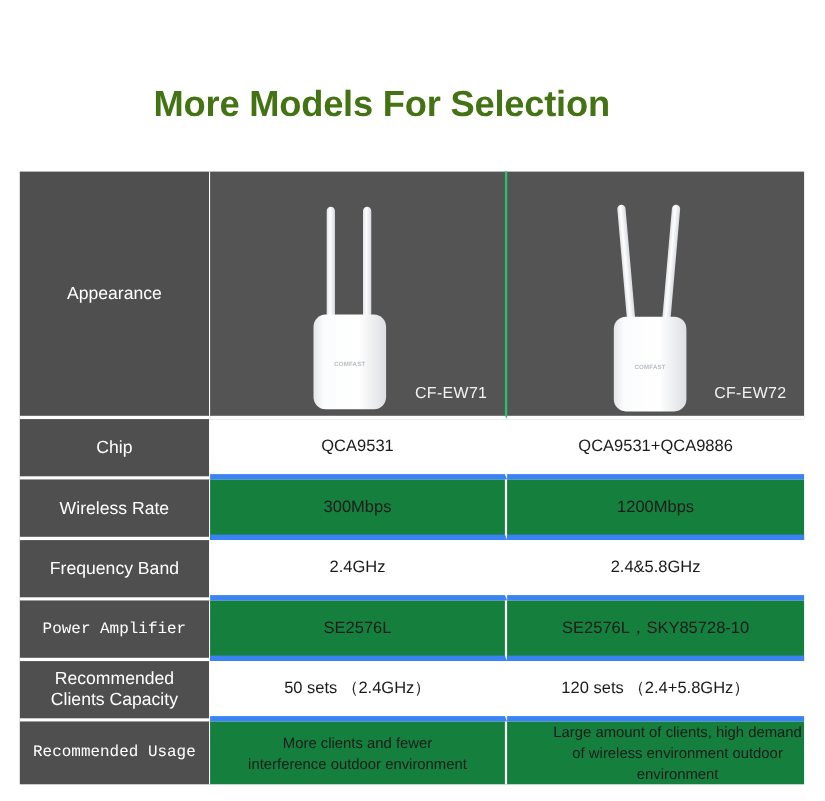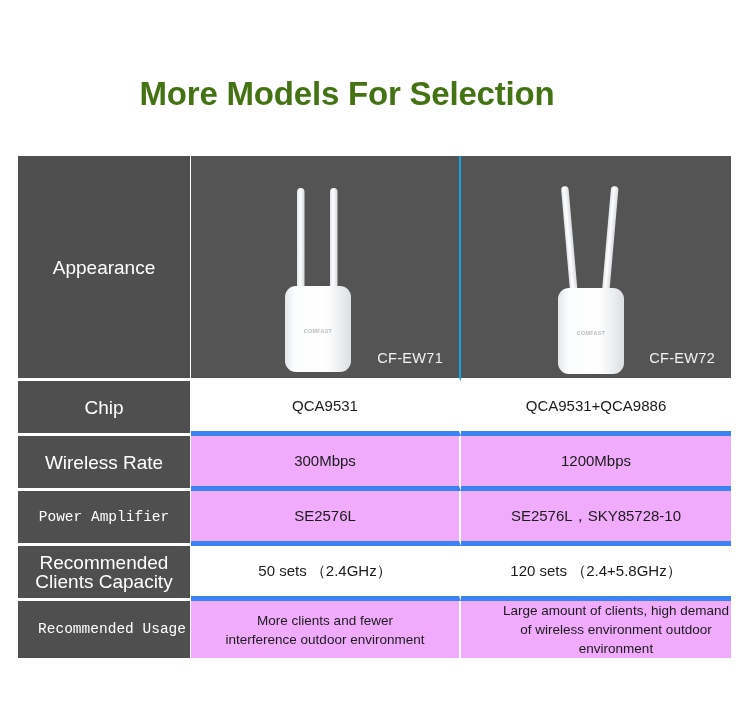--- a/index.html
+++ b/index.html
@@ -48,21 +48,21 @@
   }
 
   
   col.c-label { width: 173px; }
   col.c-model { width: 270px; }
 
   
   .lbl {
     background: #4f4f4f;
     color: #ffffff;
-    font-size: 19px;
+    font-size: 16px;
     line-height: 19px;
     border-bottom: 3px solid #ffffff;
     border-right: 1px solid #ffffff;
   }
   .lbl.small {
     font-size: 14.5px;
     font-family: Liberation Mono, monospace;
   }
   .lbl .lbl-text {
     display: block;
@@ -72,28 +72,28 @@
   
   .val {
     font-size: 15px;
     color: #1b1b1b;
     line-height: 20px;
     border-bottom: 5px solid #3b82f6;
     border-right: 2px solid #ffffff;
   }
   .val:last-child { border-right: none; }
   .row-white .val { background: #ffffff; }
-  .row-grey  .val { background: #f0abfc; }
+  .row-grey  .val { background: #15803d; }
   .val.usage { font-size: 13.5px; line-height: 19px; }
 
   
   .appearance-cell {
     background: #545454;
     border-bottom: 3px solid #ffffff;
-    border-right: 2px solid #0ea5e9;
+    border-right: 2px solid #22c55e;
     height: 222px;
     position: relative;
   }
   .appearance-cell:last-child { border-right: none; }
   .lbl.appearance {
     height: 222px;
     border-bottom: 3px solid #ffffff;
   }
 
   .model-name {
@@ -210,40 +210,47 @@
     </tr>
 
     <tr class="row-grey">
       <td class="lbl" height="52">
         <span class="lbl-text">Wireless Rate</span>
       </td>
       <td class="val">300Mbps</td>
       <td class="val">1200Mbps</td>
     </tr>
 
+    <tr class="row-white">
+      <td class="lbl" height="52">
+        <span class="lbl-text">Frequency Band</span>
+      </td>
+      <td class="val">2.4GHz</td>
+      <td class="val">2.4&amp;5.8GHz</td>
+    </tr>
 
     <tr class="row-grey">
       <td class="lbl small" height="52">
         <span class="lbl-text">Power Amplifier</span>
       </td>
       <td class="val">SE2576L</td>
       <td class="val">SE2576L，SKY85728-10</td>
     </tr>
 
     <tr class="row-white">
       <td class="lbl" height="52">
         <span class="lbl-text">Recommended</span>
         <span class="lbl-text">Clients Capacity</span>
       </td>
       <td class="val">50 sets （2.4GHz）</td>
       <td class="val">120 sets （2.4+5.8GHz）</td>
     </tr>
 
     <tr class="row-grey">
-      <td class="lbl small" height="51" style="border-bottom:none;text-align:right;">
+      <td class="lbl small" height="51" style="border-bottom:none;">
         <span class="lbl-text">Recommended Usage</span>
       </td>
       <td class="val usage" style="border-bottom:none;">
         <div>More clients and fewer</div>
         <div>interference outdoor environment</div>
       </td>
       <td class="val usage" style="border-bottom:none;padding-left:40px;">
         <div>Large amount of clients, high demand</div>
         <div>of wireless environment outdoor environment</div>
       </td>

